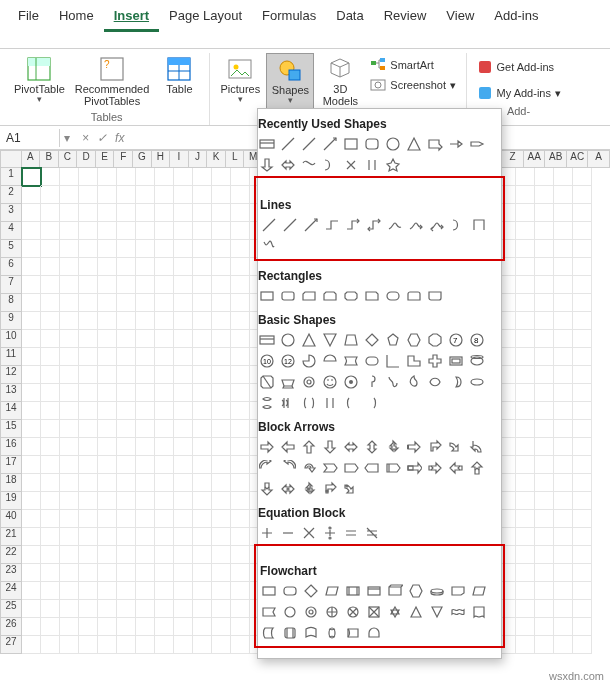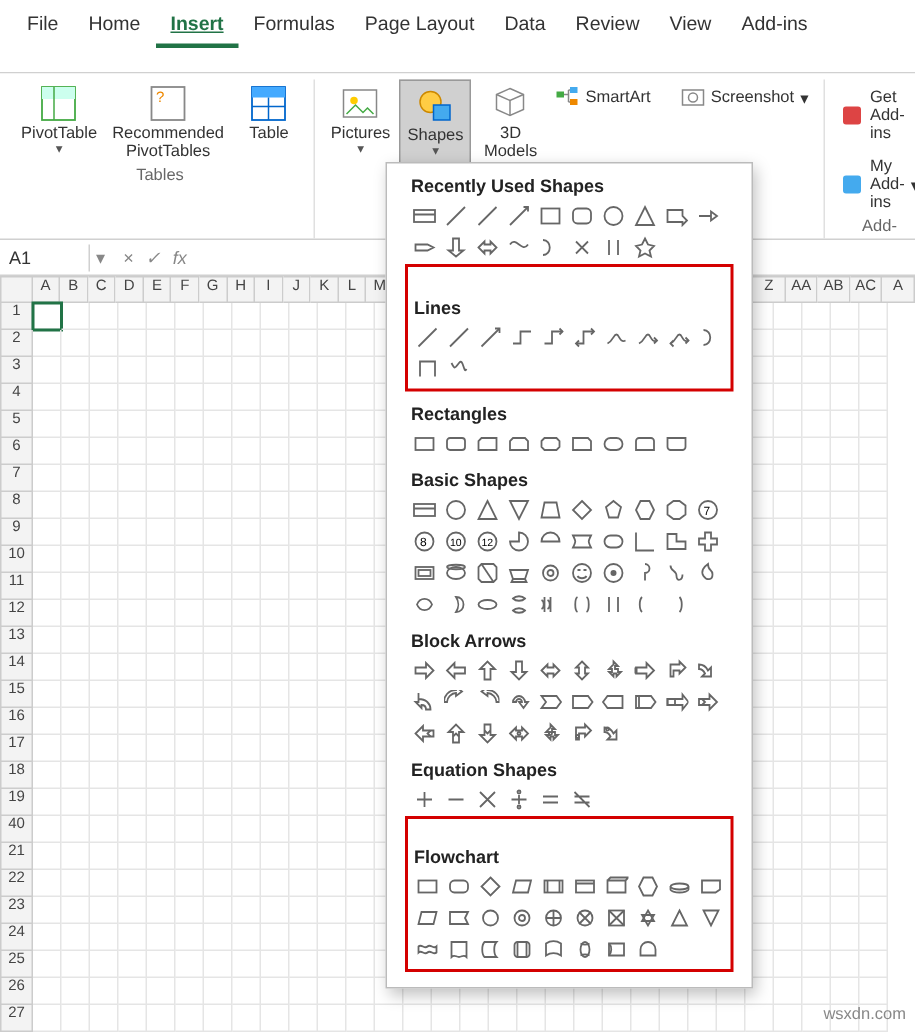--- a/index.html
+++ b/index.html
@@ -94,21 +94,21 @@
 .cell.sel { outline: 2px solid #217346; outline-offset: -1px; }
 
 .shapes-dropdown {
   position: absolute;
   left: 257px;
   top: 108px;
   width: 245px;
   background: #fff;
   border: 1px solid #bbb;
   box-shadow: 2px 4px 10px rgba(0,0,0,0.25);
-  padding: 6px 16px 8px;
+  padding: 6px 0 8px;
   z-index: 10;
   font-size: 11px;
 }
 .section-title { font-weight: 700; font-size: 12px; margin: 8px 0 4px; color: #222; }
 .section-title.first { margin-top: 2px; }
 .shape-row { display: flex; flex-wrap: wrap; gap: 3px 3px; }
 .shape-item {
   width: 18px; height: 18px;
   display: flex; align-items: center; justify-content: center;
   color: #555; font-size: 14px;
@@ -128,22 +128,22 @@
 }
 svg { display: block; }
 </style>
 </head>
 <body>
 
 <div class="tabs">
   <div class="tab">File</div>
   <div class="tab">Home</div>
   <div class="tab active">Insert</div>
+  <div class="tab">Page Layout</div>
   <div class="tab">Formulas</div>
-  <div class="tab">Page Layout</div>
   <div class="tab">Data</div>
   <div class="tab">Review</div>
   <div class="tab">View</div>
   <div class="tab">Add-ins</div>
 </div>
 
 <div class="ribbon">
 
   <div class="group">
     <div class="group-items">
@@ -210,21 +210,21 @@
         <span class="ico">
           <svg width="26" height="26" viewBox="0 0 26 26">
               <path d="M13 3l9 4v10l-9 4-9-4V7z" fill="none" stroke="#888"></path>
               <path d="M4 7l9 4 9-4M13 11v10" fill="none" stroke="#888"></path>
             </svg>
         </span>
         <span style="white-space:pre-line">3D
 Models</span>
         <span class="caret">▾</span>
       </div>
-      <div style="display:flex;flex-direction:row;gap:12px;padding-top:2px">
+      <div style="display:flex;flex-direction:column;gap:0;padding-top:2px">
         <div class="smallbtn">
           <span class="ico">
             <svg width="16" height="16" viewBox="0 0 16 16">
                 <rect x="1" y="4" width="5" height="4" fill="#4a4"></rect>
                 <rect x="10" y="1" width="5" height="4" fill="#4ae"></rect>
                 <rect x="10" y="9" width="5" height="4" fill="#e80"></rect>
                 <path d="M6 6h3m0-3v8m0-8h1m-1 8h1" stroke="#888" fill="none"></path>
               </svg>
           </span>
           <span>SmartArt</span>
@@ -1767,21 +1767,21 @@
         </svg>
       </div>
       <div class="shape-item">
         <svg width="16" height="16" viewBox="0 0 16 16">
           <path d="M2 4c3 0 5 2 6 4l2-2v6H4l2-2c-1-2-2-3-4-3z" stroke="#666" stroke-width="1.2" fill="none"></path>
           <circle cx="4" cy="5" r="1" stroke="#666" stroke-width="1.2" fill="none"></circle>
         </svg>
       </div>
     </div>
 
-  <div class="section-title">Equation Shapes</div>
+  <div class="section-title">Equation Block</div>
   <div class="shape-row" id="eq-row">
       <div class="shape-item">
         <svg width="16" height="16" viewBox="0 0 16 16">
           <path d="M3 8h10M8 3v10" stroke="#666" stroke-width="1.2" fill="none"></path>
         </svg>
       </div>
       <div class="shape-item">
         <svg width="16" height="16" viewBox="0 0 16 16">
           <path d="M3 8h10" stroke="#666" stroke-width="1.2" fill="none"></path>
         </svg>

